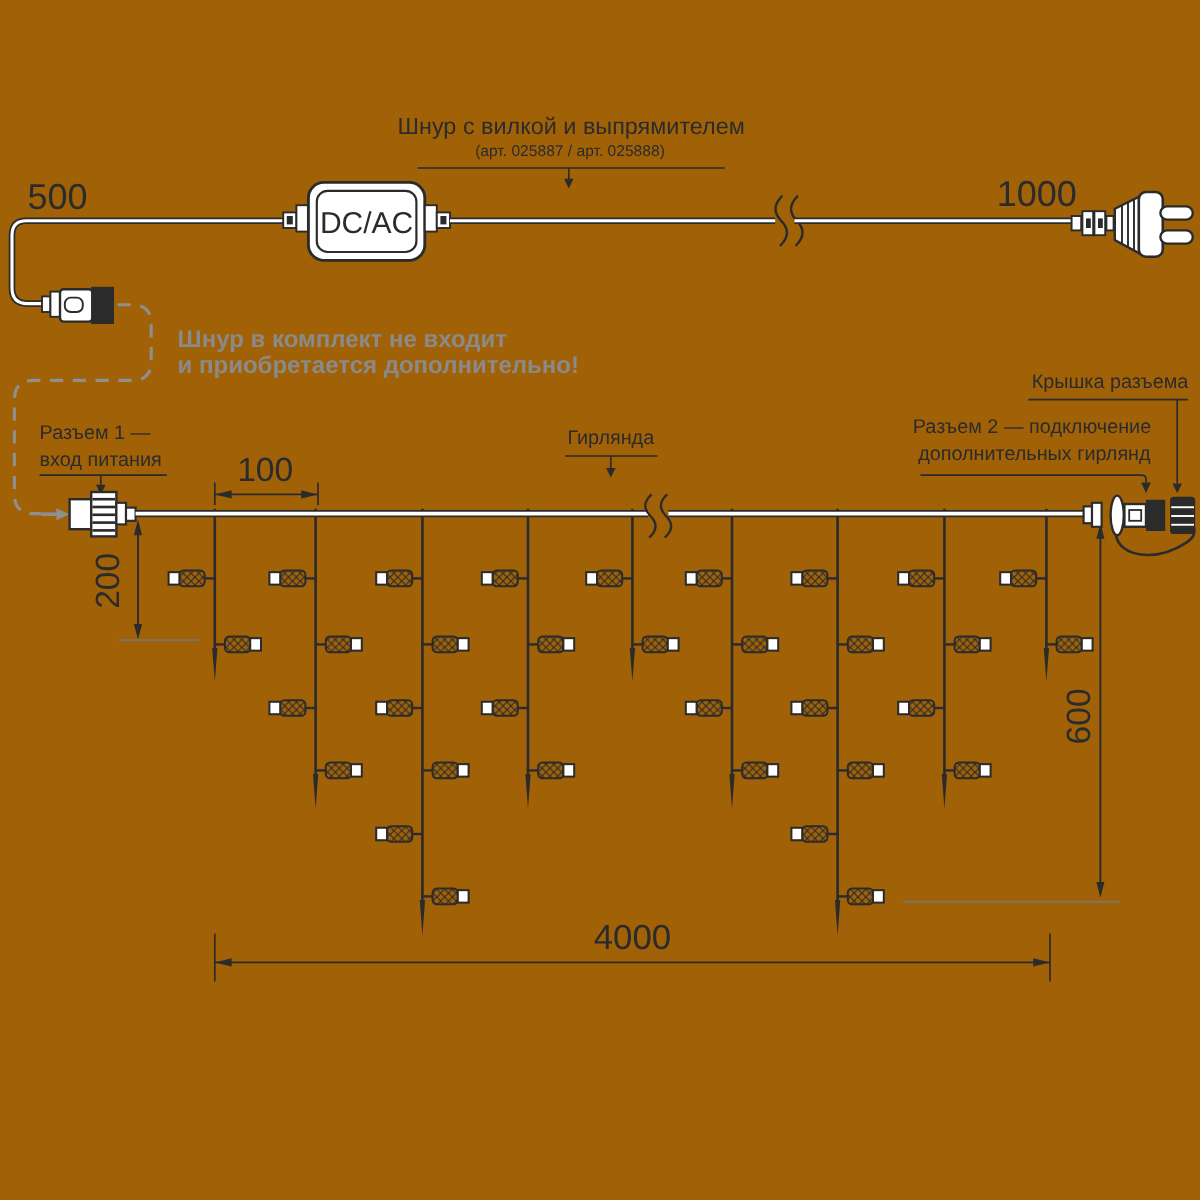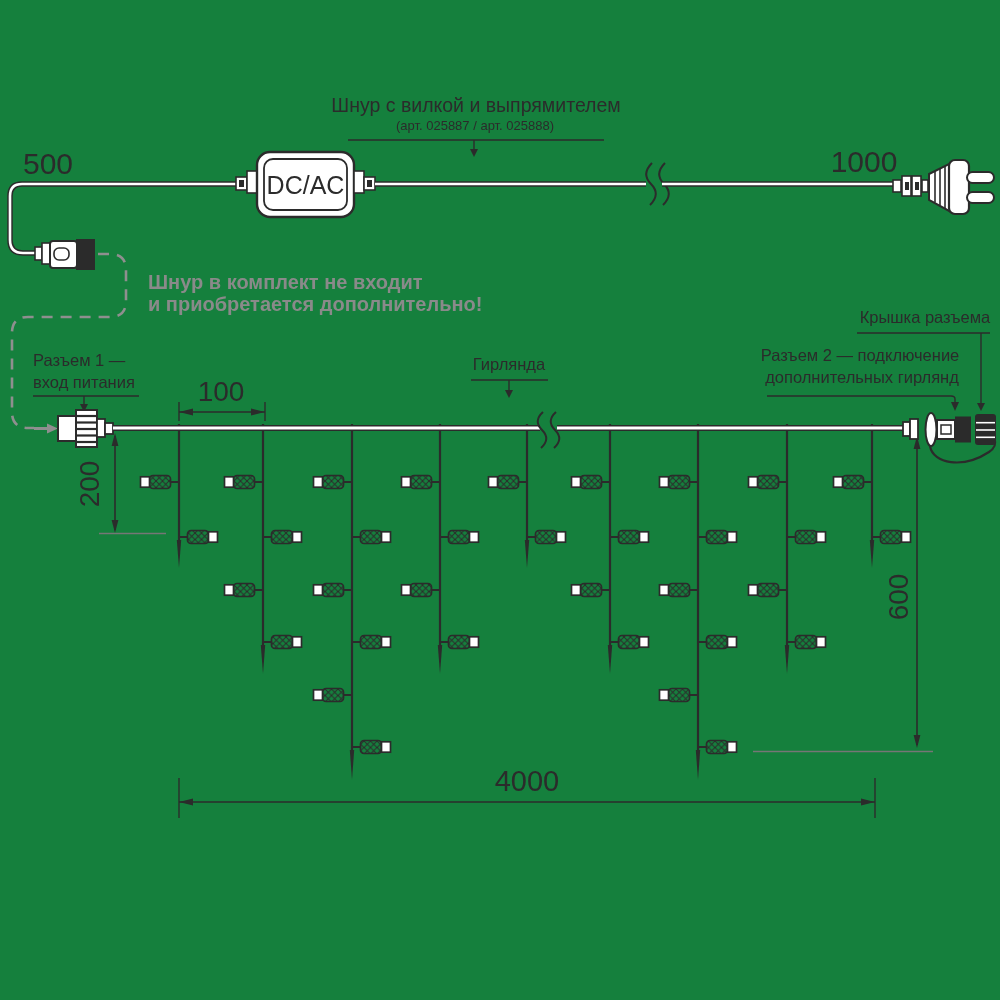--- a/index.html
+++ b/index.html
@@ -1,16 +1,16 @@
 <!DOCTYPE html>
 <html style="--line: #2b2b2b; --gray: #8f8f8f; --note: #8a8a8a; --ext: #767676;"><head>
 <meta charset="utf-8">
 <style>
   html,body{margin:0;padding:0;background:#ffffff;}
-  #page{position:relative;width:1000px;height:1000px;background:#15803d;overflow:hidden;}
+  #page{position:relative;width:1000px;height:1000px;background:#a16207;overflow:hidden;}
   svg{position:absolute;left:0;top:0;}
   .t{font-family:"Liberation Sans", sans-serif;fill:var(--line);}
   .nt{fill:var(--note);font-weight:600;}
   .ks{stroke:var(--line);}
   .kf{fill:var(--line);}
   .kw{fill:#ffffff;}
   .nf{fill:none;}
   .ws{stroke:#ffffff;}
   .gks{stroke:var(--gray);}
   .gkf{fill:var(--gray);}

